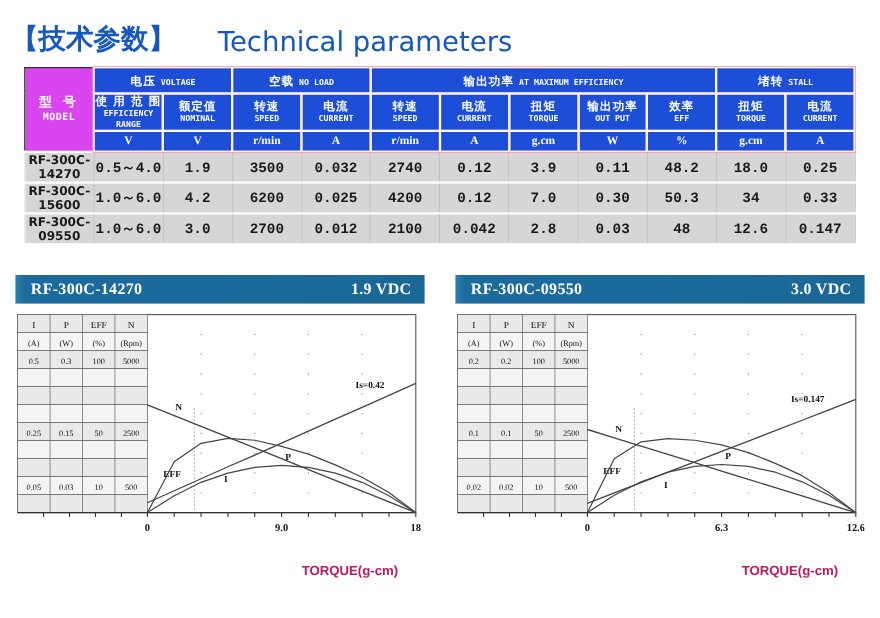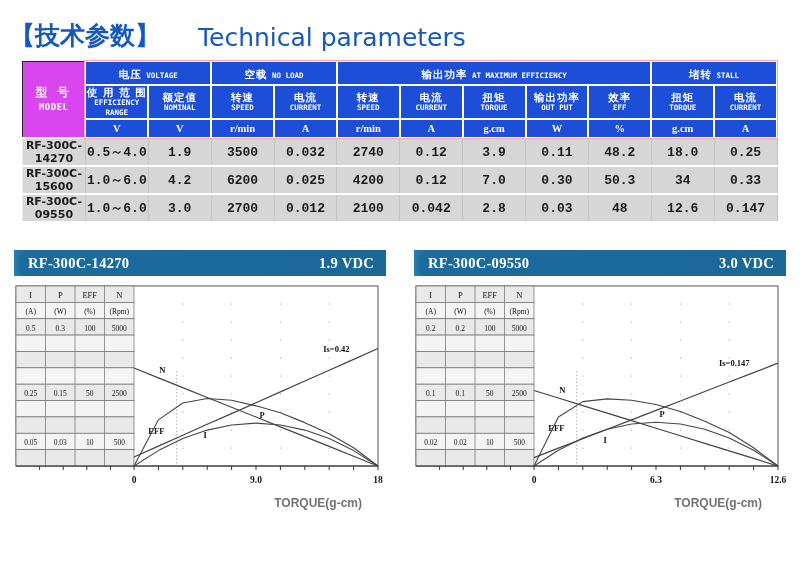--- a/index.html
+++ b/index.html
@@ -80,23 +80,23 @@
     font-family:"Liberation Serif", serif;font-size:14.5px;font-weight:bold;letter-spacing:0.3px;
   }
   .panel-head .ph-volt{
     font-family:Liberation Serif, serif;font-size:14.5px;font-weight:bold;letter-spacing:0.3px;
   }
 
   .chart-body{position:relative;width:372px;height:230px;margin-top:8px;}
   .chart-svg{display:block;}
 
   .axis-caption{
-    position:absolute;right:24px;top:246px;
+    position:absolute;right:24px;top:262px;
     font-family:"Liberation Sans", sans-serif;
-    font-size:12px;font-weight:bold;color:#737373;letter-spacing:0px;
+    font-size:12px;font-weight:bold;color:#be185d;letter-spacing:0px;
   }
 </style>
 </head>
 <body>
 
 <div id="title-bar">
   <span id="title-cn">【技术参数】</span>
   <span id="title-en">Technical parameters</span>
 </div>
 

